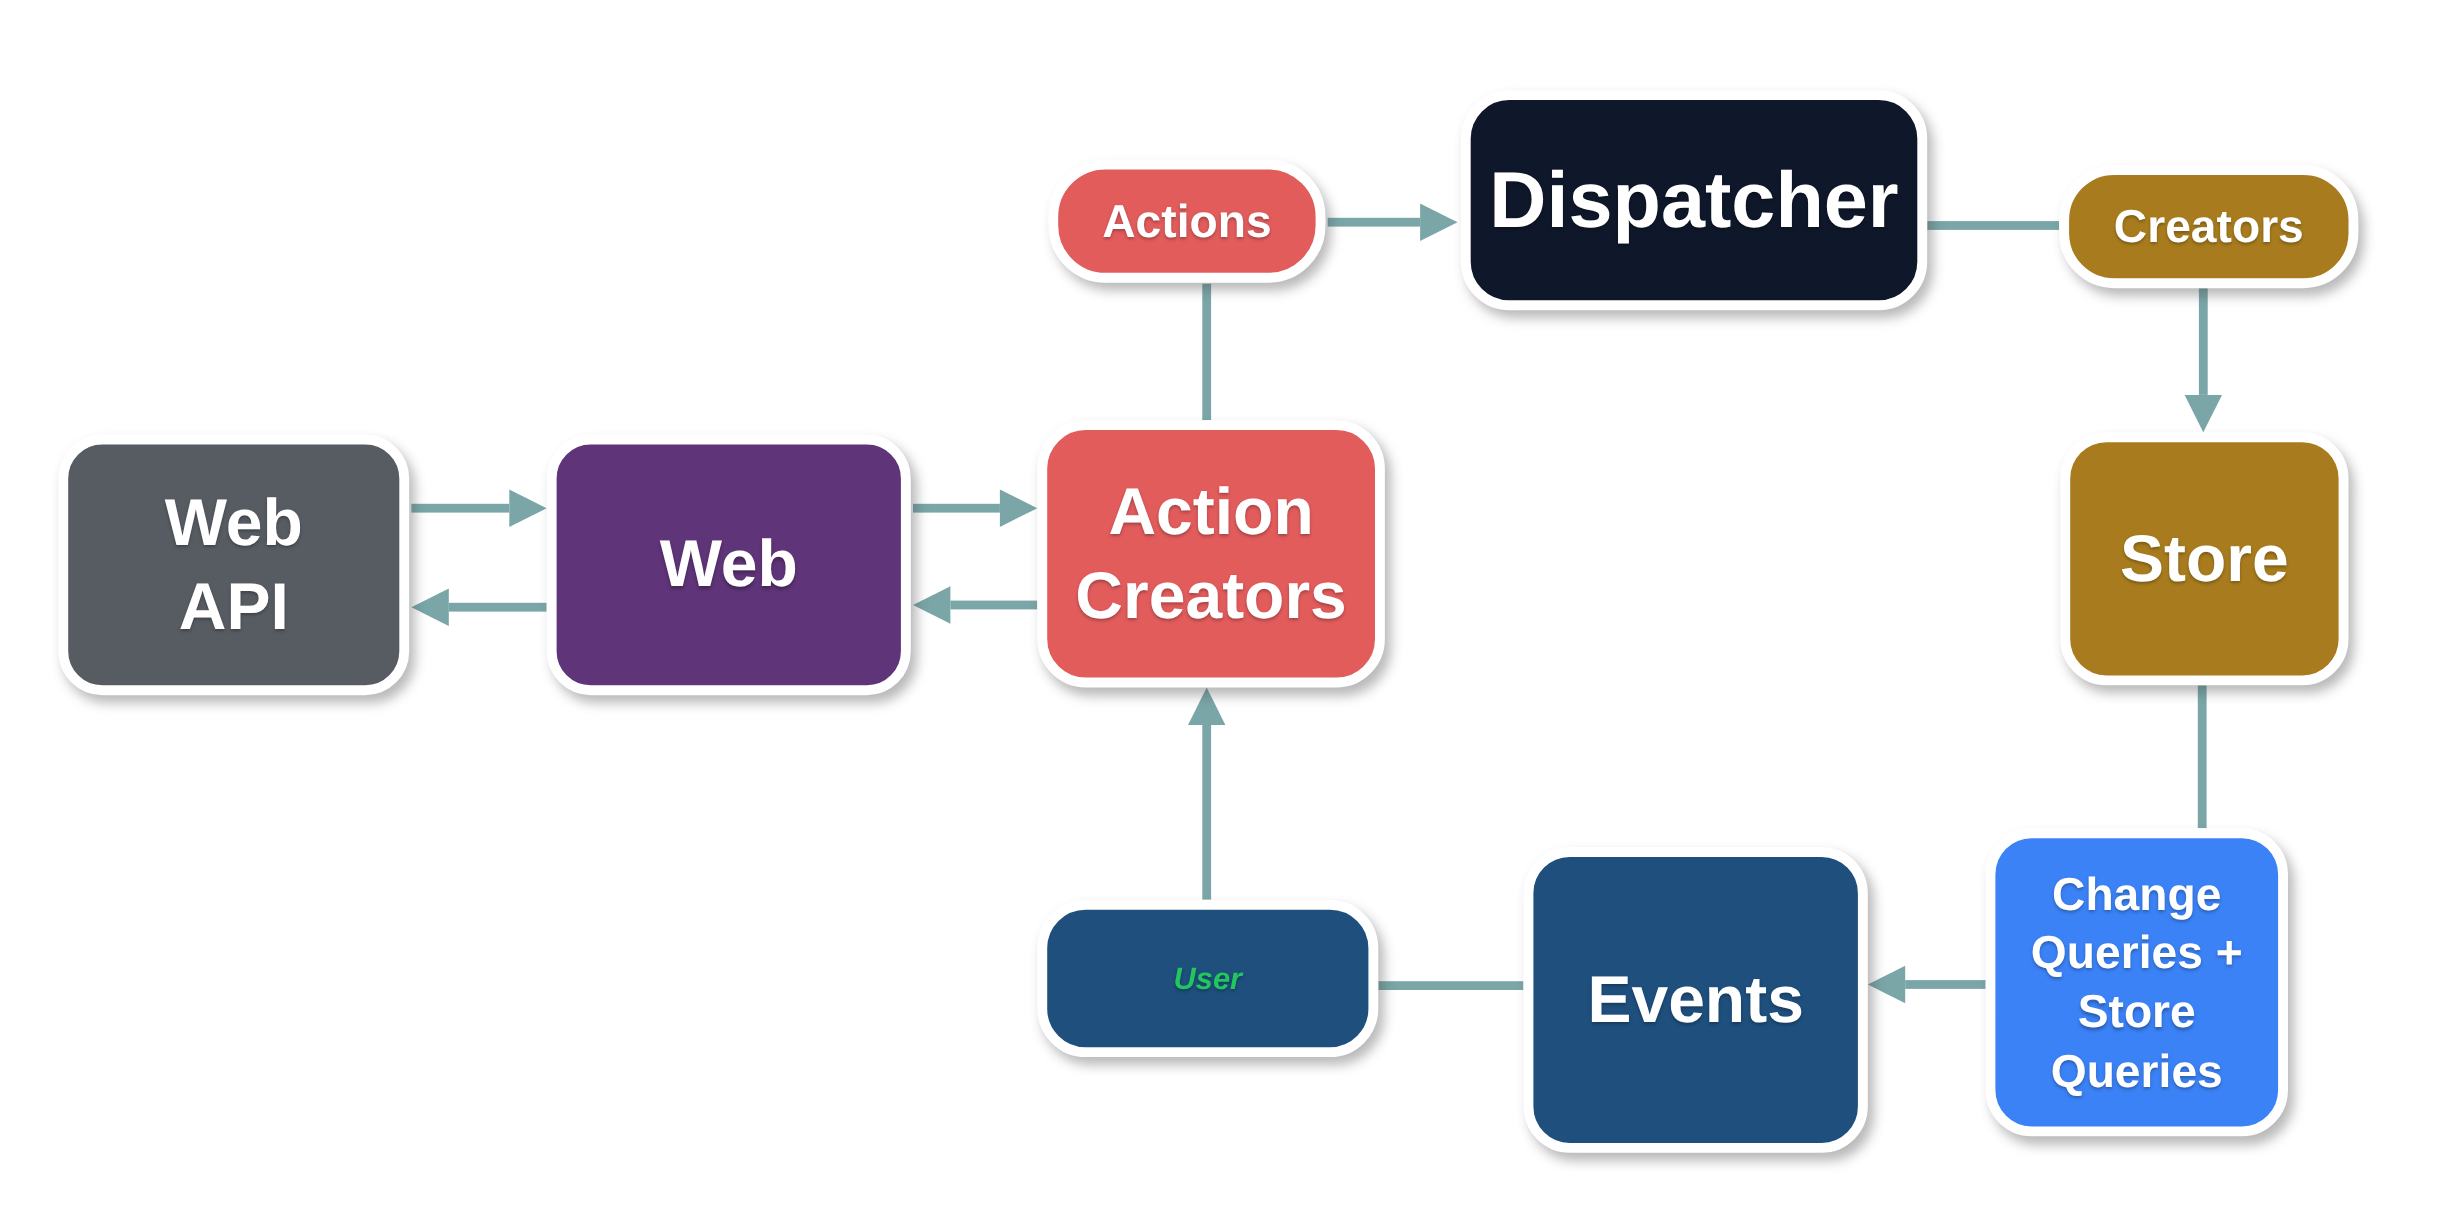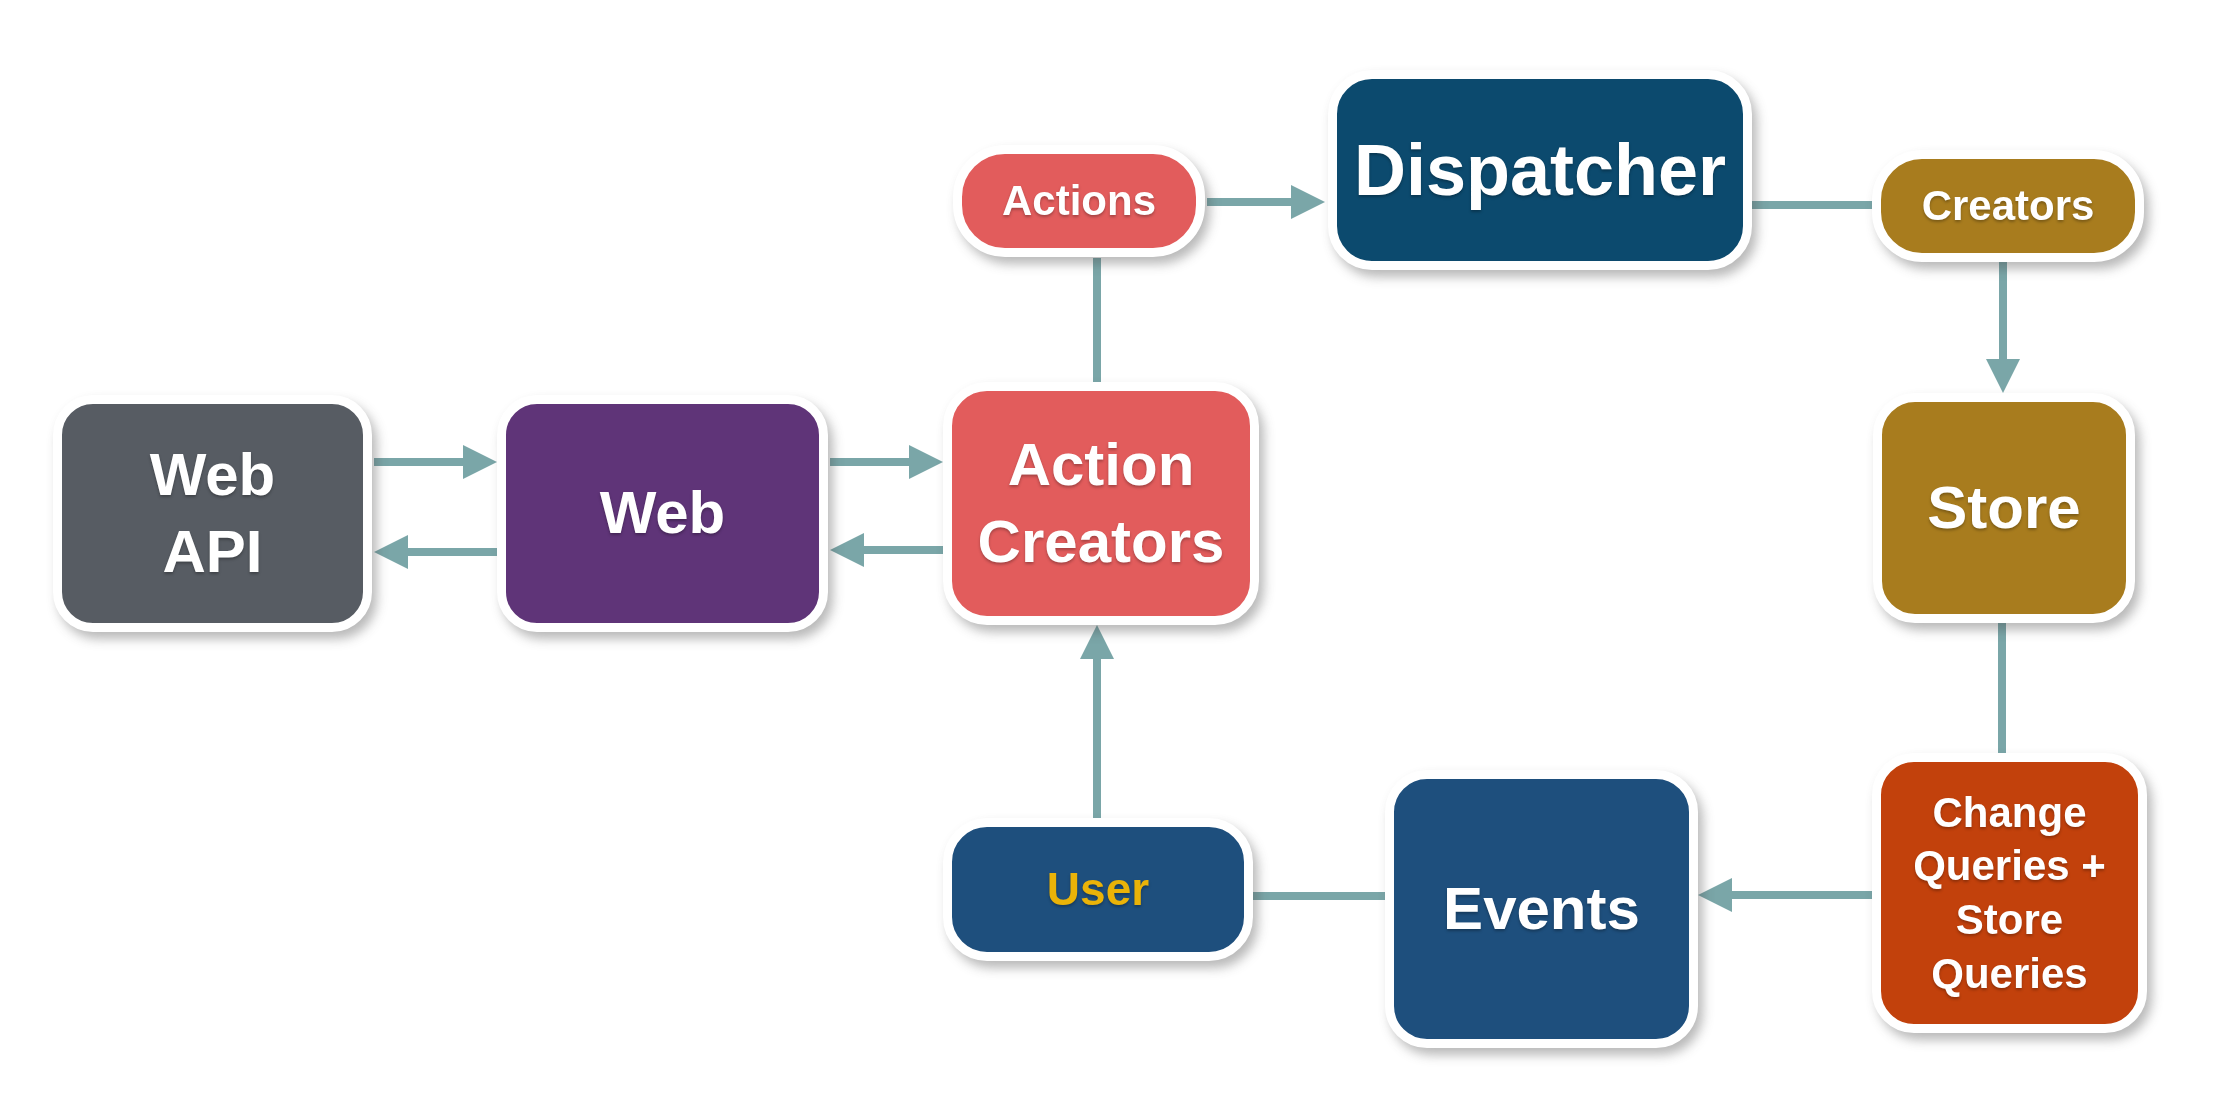--- a/index.html
+++ b/index.html
@@ -80,46 +80,46 @@
       <div class="node-label" style="font-size: 42px; color: rgb(255, 255, 255);">
         <div>Actions</div>
       </div>
     </div>
     <div class="node" style="left: 943px; top: 382px; width: 316px; height: 243px; background: rgb(226, 92, 92); border-radius: 44px; border-color: rgb(255, 255, 255);">
       <div class="node-label" style="font-size: 60px; color: rgb(255, 255, 255);">
         <div>Action</div>
         <div>Creators</div>
       </div>
     </div>
-    <div class="node" style="left: 1328px; top: 70px; width: 424px; height: 200px; background: #0c4a6e; border-radius: 44px; border-color: rgb(255, 255, 255);">
+    <div class="node" style="left: 1328px; top: 82px; width: 424px; height: 200px; background: #0f172a; border-radius: 44px; border-color: rgb(255, 255, 255);">
       <div class="node-label" style="font-size: 72px; color: rgb(255, 255, 255);">
         <div>Dispatcher</div>
       </div>
     </div>
     <div class="node" style="left: 1872px; top: 150px; width: 272px; height: 112px; background: rgb(168, 124, 30); border-radius: 50px; border-color: rgb(255, 255, 255);">
       <div class="node-label" style="font-size: 42px; color: rgb(255, 255, 255);">
         <div>Creators</div>
       </div>
     </div>
     <div class="node" style="left: 1873px; top: 393px; width: 262px; height: 230px; background: rgb(168, 124, 30); border-radius: 42px; border-color: rgb(255, 255, 255);">
       <div class="node-label" style="font-size: 60px; color: rgb(255, 255, 255);">
         <div>Store</div>
       </div>
     </div>
-    <div class="node" style="left: 1872px; top: 753px; width: 275px; height: 280px; background: #c2410c; border-radius: 42px; border-color: rgb(255, 255, 255); justify-content: center;">
+    <div class="node" style="left: 1805px; top: 753px; width: 275px; height: 280px; background: #3b82f6; border-radius: 42px; border-color: rgb(255, 255, 255); justify-content: center;">
       <div class="node-label" style="font-size: 42px; color: rgb(255, 255, 255);">
         <div>Change</div>
         <div>Queries +</div>
         <div>Store</div>
         <div>Queries</div>
       </div>
     </div>
     <div class="node" style="left: 1385px; top: 770px; width: 313px; height: 278px; background: rgb(30, 79, 125); border-radius: 42px; border-color: rgb(255, 255, 255);">
       <div class="node-label" style="font-size: 60px; color: rgb(255, 255, 255);">
         <div>Events</div>
       </div>
     </div>
     <div class="node" style="left: 943px; top: 818px; width: 310px; height: 143px; background: rgb(30, 79, 125); border-radius: 44px; border-color: rgb(255, 255, 255);">
-      <div class="node-label" style="font-size: 46px; color: #eab308;">
+      <div class="node-label" style="font-size: 28px; color: #22c55e; font-style: italic;">
         <div>User</div>
       </div>
     </div>
   </div>
 
 </body></html>

